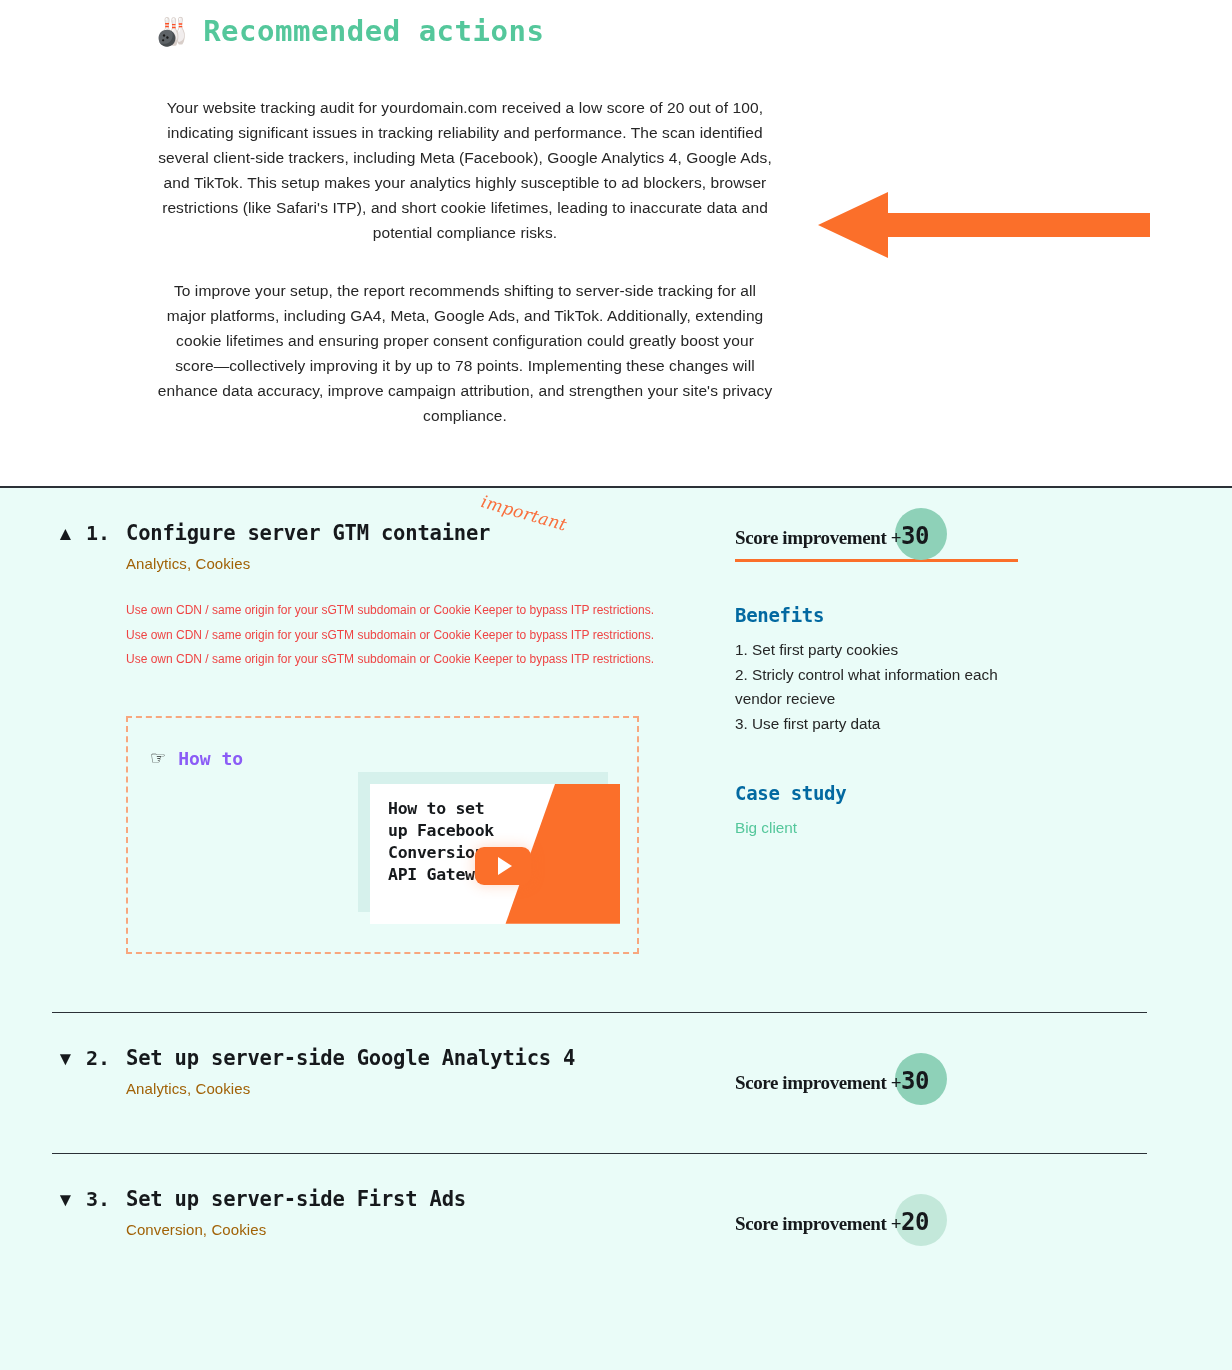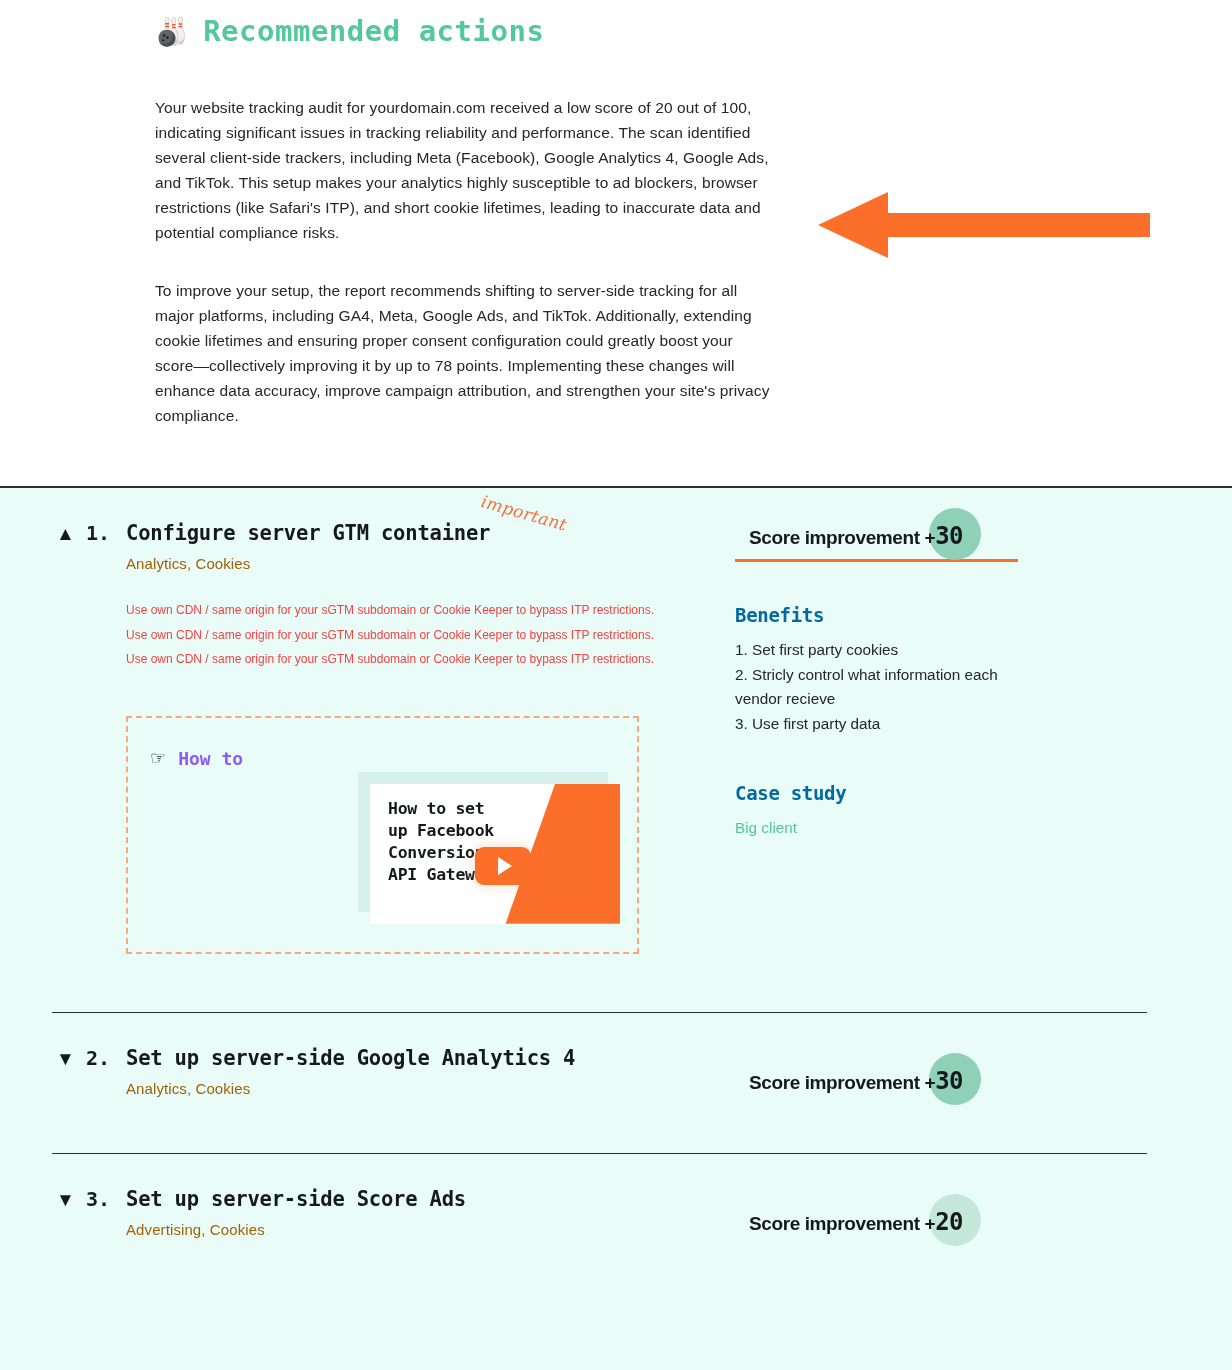--- a/index.html
+++ b/index.html
@@ -46,20 +46,21 @@
   .intro-wrap {
     padding: 48px 0 0 155px;
     width: 620px;
   }
   .intro-para {
     font-size: 15.5px;
     line-height: 24.9px;
     color: #262626;
     margin: 0 0 34px 0;
     letter-spacing: 0.1px;
+    text-align: center;
   }
   .intro-para:last-child { margin-bottom: 0; }
 
   
   .arrow-annotation {
     position: absolute;
     left: 818px;
     top: 186px;
     width: 332px;
     height: 78px;
@@ -262,28 +263,27 @@
     position: relative;
     padding-top: 34px;
     width: 300px;
   }
   .score-line {
     position: relative;
     display: inline-block;
     padding-right: 4px;
   }
   .score-label {
-    font-family: Liberation Sans, sans-serif;
+    font-family: Liberation Serif, serif;
     font-size: 19px;
     font-weight: bold;
     color: #16191c;
     letter-spacing: -0.4px;
     position: relative;
     z-index: 2;
-    margin-left: 14px;
   }
   .score-value {
     font-family: "DejaVu Sans Mono", "Liberation Mono", monospace;
     font-size: 24px;
     font-weight: bold;
     color: #16191c;
     position: relative;
     z-index: 2;
     letter-spacing: -0.5px;
   }
@@ -455,24 +455,24 @@
 
   <div class="item-separator" style="margin-top:18px"></div>
 
   <div class="action-item collapsed-pad">
     <div class="action-row">
       <div class="action-left">
         <div class="action-head">
           <span class="toggle-caret">▼</span>
           <span class="action-index">3.</span>
           <span class="action-titlewrap">
-            <span class="action-title">Set up server-side Score Ads</span>
-          </span>
-        </div>
-        <div class="action-tags">Advertising, Cookies</div>
+            <span class="action-title">Set up server-side First Ads</span>
+          </span>
+        </div>
+        <div class="action-tags">Conversion, Cookies</div>
       </div>
       <div class="action-right">
         <div class="score-block collapsed-score">
           <span class="score-line">
             <span class="score-label">Score improvement +</span><span class="score-circle" style="background:#c3e8da"></span><span class="score-value">20</span>
           </span>
         </div>
       </div>
     </div>
   </div>

